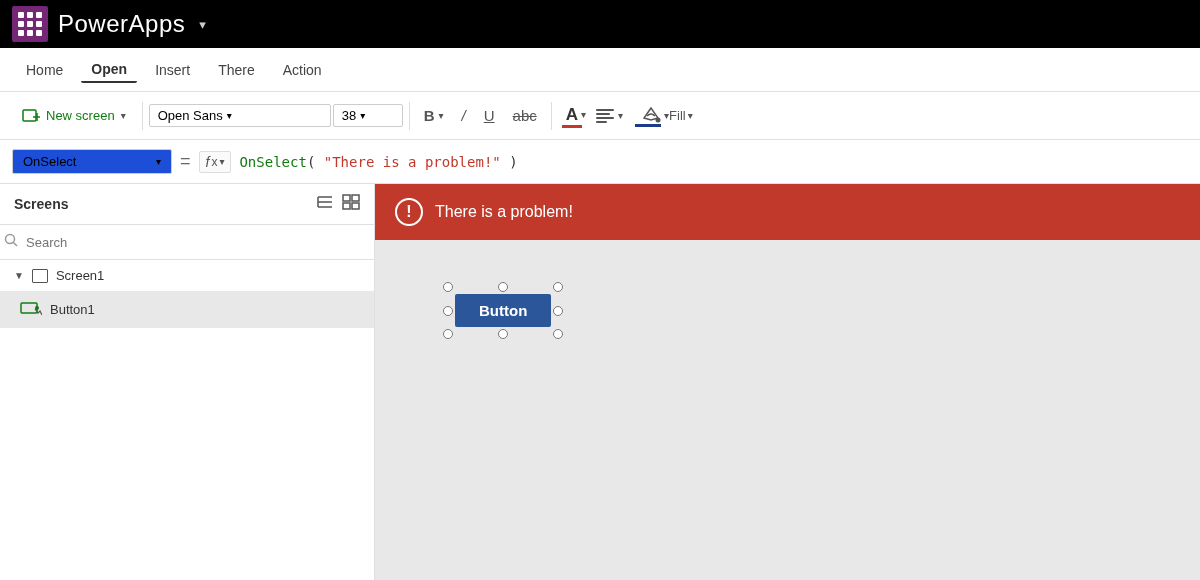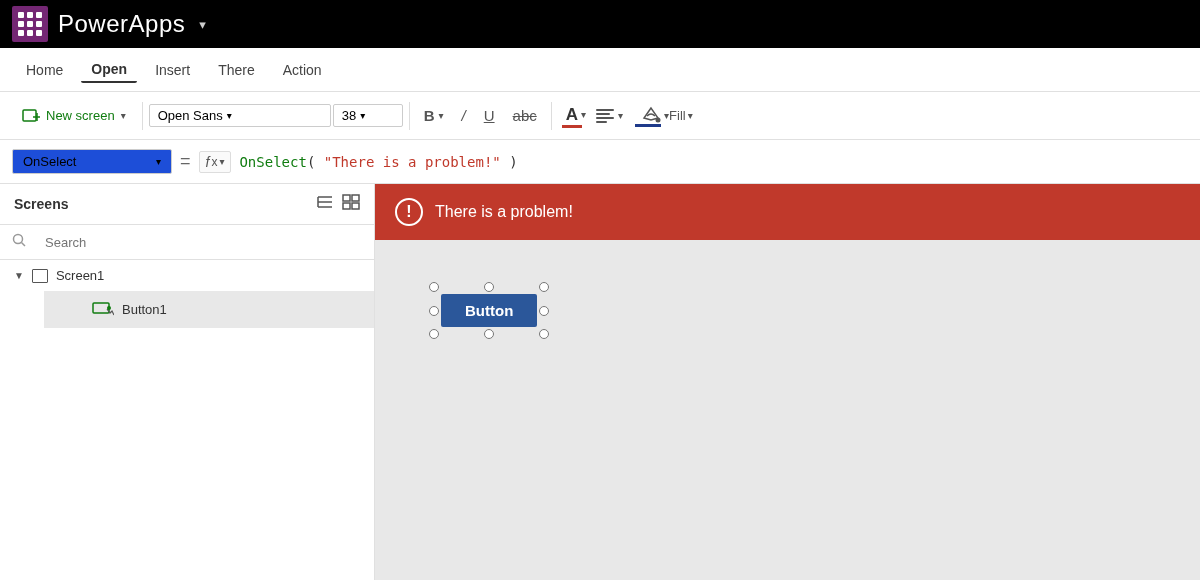--- a/index.html
+++ b/index.html
@@ -218,22 +218,22 @@
       gap: 8px;
     }
     .sidebar-icon-btn {
       cursor: pointer;
       color: #555;
       font-size: 16px;
     }
     .search-box {
       display: flex;
       align-items: center;
-      gap: 19px;
-      padding: 8px 12px;
+      gap: 8px;
+      padding: 8px 4px;
       border-bottom: 1px solid #e0e0e0;
     }
     .search-input {
       border: none;
       outline: none;
       font-size: 13px;
       color: #555;
       background: transparent;
       flex: 1;
     }
@@ -242,22 +242,21 @@
       align-items: center;
       gap: 8px;
       padding: 8px 14px;
       font-size: 13px;
       color: #333;
       cursor: pointer;
     }
     .tree-item.selected { background: #e8e8e8; }
     .tree-chevron { font-size: 10px; color: #555; }
     .tree-item-child {
-      padding-left: 48px;
-      margin-left: 44px;
+      padding-left: 20px;
     }
     .screen-icon {
       width: 16px; height: 14px;
       border: 1.5px solid #555;
       border-radius: 1px;
     }
 
     
     .canvas-area {
       flex: 1;
@@ -294,21 +293,21 @@
     .canvas-white {
       flex: 1;
       background: #e8e8e8;
       position: relative;
     }
 
     
     .canvas-button-wrapper {
       position: absolute;
       top: 48px;
-      left: 60px;
+      left: 74px;
     }
     .canvas-button {
       background: #2b579a;
       color: #fff;
       padding: 8px 24px;
       font-size: 15px;
       font-weight: 600;
       border: none;
       border-radius: 2px;
       cursor: pointer;

